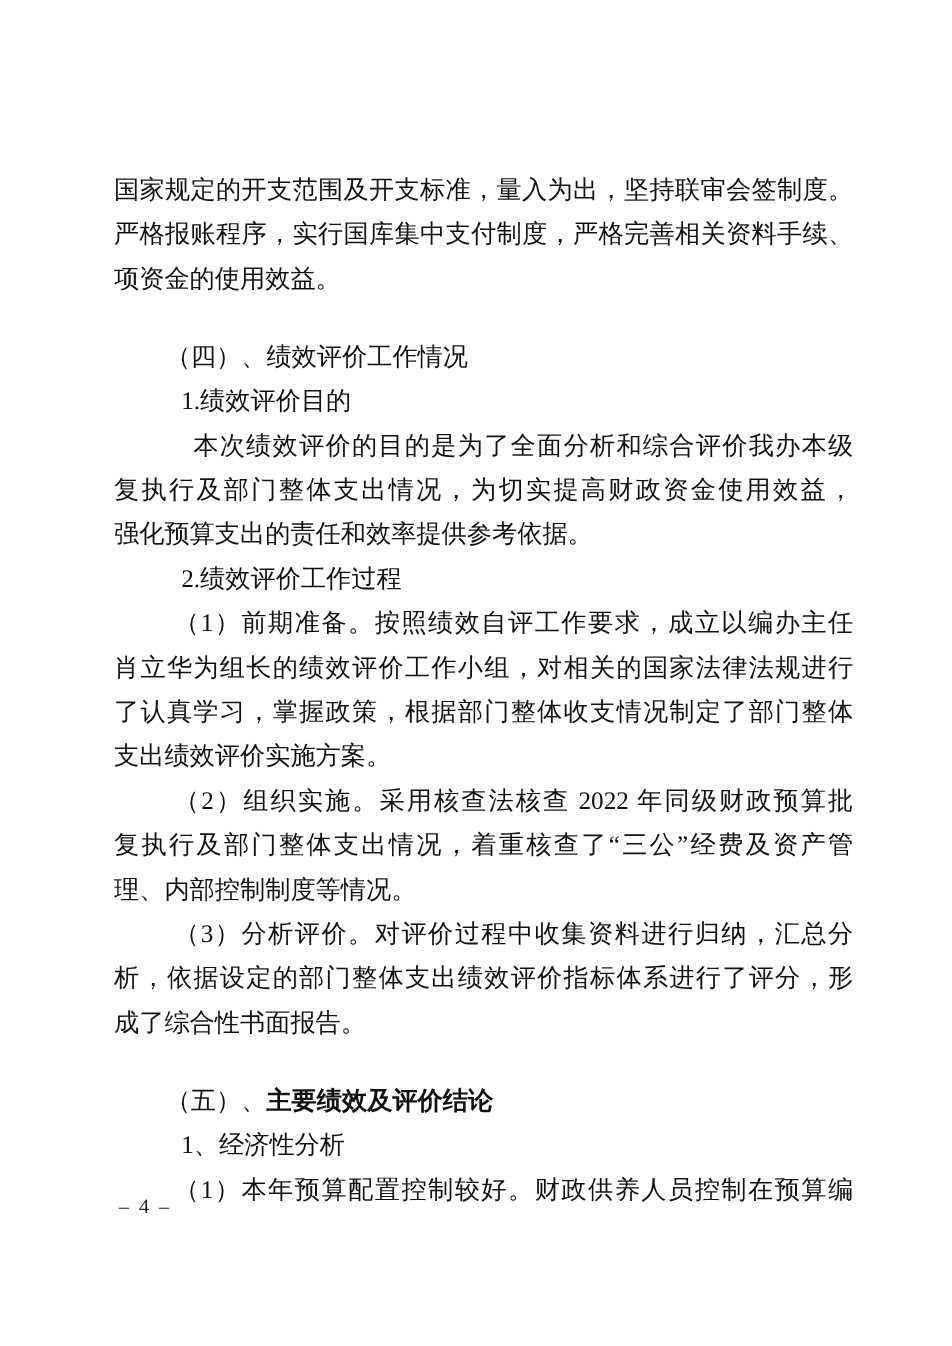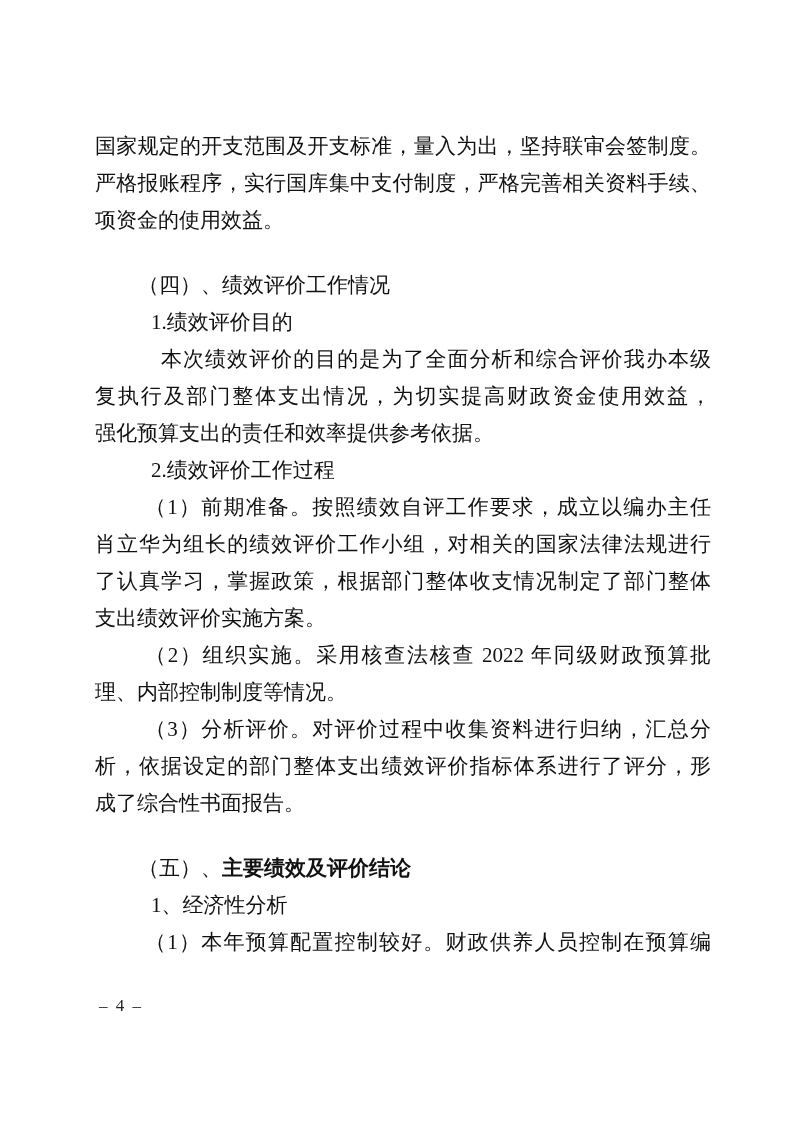--- a/index.html
+++ b/index.html
@@ -12,21 +12,21 @@
     width: 793px;
     height: 1122px;
     background: #ffffff;
     overflow: hidden;
     font-family: "Liberation Serif", serif;
     color: #111111;
   }
   .doc-body {
     position: absolute;
     left: 95px;
-    top: 128px;
+    top: 140px;
     width: 616px;
     font-size: 21px;
     line-height: 37px;
   }
   .line {
     margin: 0;
     padding: 0;
     text-align: left;
   }
   .line.full {
@@ -36,21 +36,21 @@
   }
   
   .t-flush      { text-indent: 0; }
   .t-heading    { text-indent: 43px; margin-top: 28px; }
   .t-num        { text-indent: 56px; }
   .t-paren      { text-indent: 50px; }
   .t-body-first { text-indent: 66px; }
 
   .seg-bold {
     font-weight: 700;
-    font-family: Liberation Serif, serif;
+    font-family: Liberation Sans, sans-serif;
   }
   .page-number {
     position: absolute;
     left: 99px;
     top: 995px;
     font-size: 17px;
     line-height: 22px;
     letter-spacing: 2px;
     color: #222222;
     font-family: "Liberation Serif", serif;
@@ -68,20 +68,21 @@
       <p class="line t-num">1.绩效评价目的</p>
       <p class="line t-body-first full">本次绩效评价的目的是为了全面分析和综合评价我办本级</p>
       <p class="line t-flush full">复执行及部门整体支出情况，为切实提高财政资金使用效益，</p>
       <p class="line t-flush">强化预算支出的责任和效率提供参考依据。</p>
       <p class="line t-num">2.绩效评价工作过程</p>
       <p class="line t-paren full">（1）前期准备。按照绩效自评工作要求，成立以编办主任</p>
       <p class="line t-flush full">肖立华为组长的绩效评价工作小组，对相关的国家法律法规进行</p>
       <p class="line t-flush full">了认真学习，掌握政策，根据部门整体收支情况制定了部门整体</p>
       <p class="line t-flush">支出绩效评价实施方案。</p>
       <p class="line t-paren full">（2）组织实施。采用核查法核查 2022 年同级财政预算批</p>
+      <p class="line t-flush full">复执行及部门整体支出情况，着重核查了“三公”经费及资产管</p>
       <p class="line t-flush">理、内部控制制度等情况。</p>
       <p class="line t-paren full">（3）分析评价。对评价过程中收集资料进行归纳，汇总分</p>
       <p class="line t-flush full">析，依据设定的部门整体支出绩效评价指标体系进行了评分，形</p>
       <p class="line t-flush">成了综合性书面报告。</p>
       <p class="line t-heading"><span>（五）、</span><span class="seg-bold">主要绩效及评价结论</span></p>
       <p class="line t-num">1、经济性分析</p>
       <p class="line t-paren full">（1）本年预算配置控制较好。财政供养人员控制在预算编</p>
     </div>
   <div class="page-number">– 4 –</div>
 </div>

